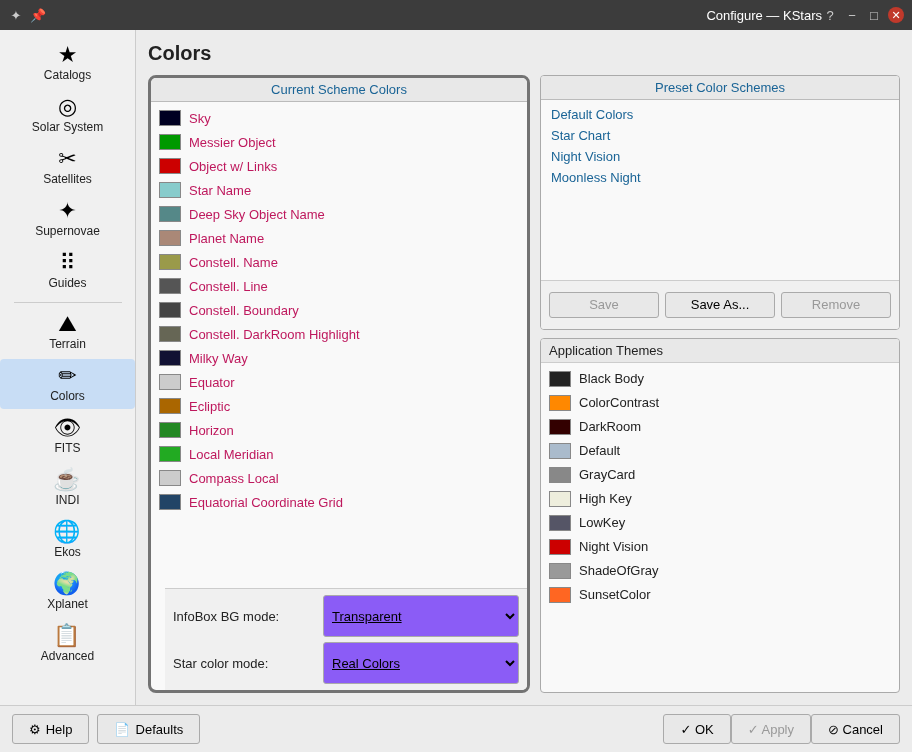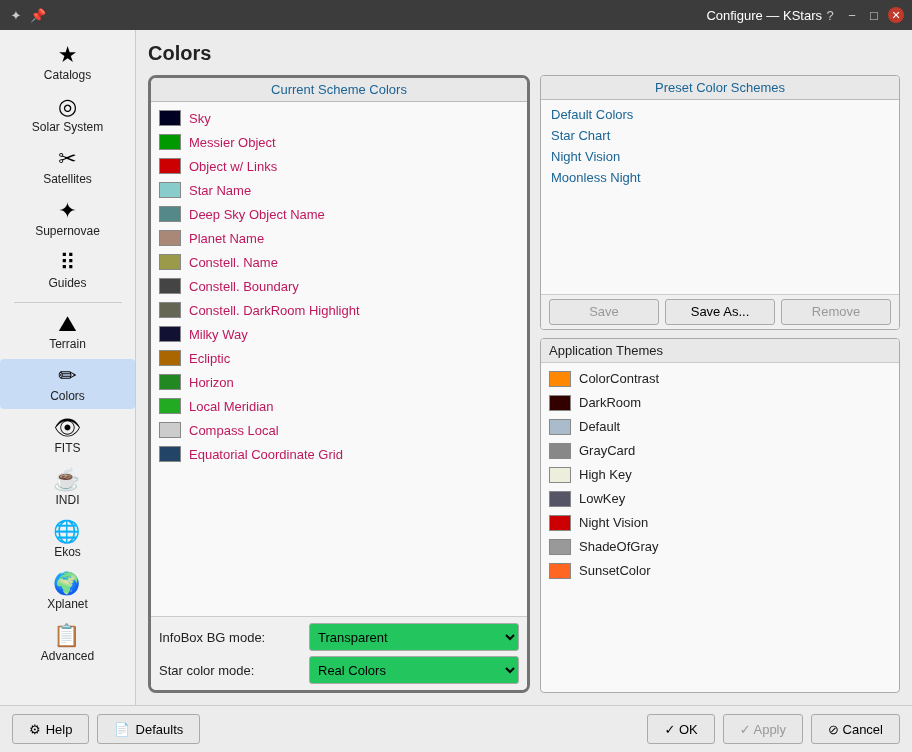--- a/index.html
+++ b/index.html
@@ -165,43 +165,45 @@
     .color-label {
       font-size: 13px;
       color: #be185d;
     }
 
     
     .bottom-controls {
       border-top: 1px solid #ccc;
       padding: 6px 8px;
       background: #f0f0f0;
+      margin-left: 14px;
     }
     .control-row {
       display: flex;
       align-items: center;
       margin-bottom: 5px;
     }
     .control-row:last-child {
       margin-bottom: 0;
     }
     .control-label {
       width: 150px;
       font-size: 13px;
       color: #222;
     }
     .control-select {
       flex: 1;
-      height: 28px;
+      height: 42px;
       border: 1px solid #aaa;
       border-radius: 3px;
-      background: #22c55e;
+      background: #8b5cf6;
       padding: 0 4px;
       font-size: 13px;
       cursor: pointer;
+      text-decoration: underline;
     }
     .control-spinbox {
       flex: 1;
       height: 26px;
       border: 1px solid #aaa;
       border-radius: 3px;
       background: #fff;
       padding: 0 4px;
       font-size: 13px;
       display: flex;
@@ -244,21 +246,21 @@
     }
     .preset-item {
       padding: 3px 10px;
       cursor: pointer;
       font-size: 13px;
       color: #1a6496;
     }
     .preset-buttons {
       display: flex;
       gap: 6px;
-      padding: 4px 8px;
+      padding: 11px 8px;
       border-top: 1px solid #ccc;
       background: #f0f0f0;
     }
     .preset-btn {
       flex: 1;
       height: 26px;
       border: 1px solid #aaa;
       border-radius: 3px;
       background: #e8e8e8;
       cursor: pointer;
@@ -319,21 +321,20 @@
       border-top: 1px solid #ccc;
       background: #ececec;
       flex-shrink: 0;
     }
     .footer-left {
       display: flex;
       gap: 8px;
     }
     .footer-right {
       display: flex;
-      gap: 8px;
     }
     .footer-btn {
       height: 30px;
       padding: 0 16px;
       border: 1px solid #aaa;
       border-radius: 3px;
       background: #e8e8e8;
       cursor: pointer;
       font-size: 13px;
       display: flex;
@@ -455,30 +456,38 @@
             </div>
             <div class="color-item">
               <div class="color-swatch" style="background: rgb(170, 136, 119);"></div>
               <span class="color-label">Planet Name</span>
             </div>
             <div class="color-item">
               <div class="color-swatch" style="background: rgb(154, 154, 74);"></div>
               <span class="color-label">Constell. Name</span>
             </div>
             <div class="color-item">
+              <div class="color-swatch" style="background: rgb(85, 85, 85);"></div>
+              <span class="color-label">Constell. Line</span>
+            </div>
+            <div class="color-item">
               <div class="color-swatch" style="background: rgb(68, 68, 68);"></div>
               <span class="color-label">Constell. Boundary</span>
             </div>
             <div class="color-item">
               <div class="color-swatch" style="background: rgb(102, 102, 85);"></div>
               <span class="color-label">Constell. DarkRoom Highlight</span>
             </div>
             <div class="color-item">
               <div class="color-swatch" style="background: rgb(17, 17, 51);"></div>
               <span class="color-label">Milky Way</span>
+            </div>
+            <div class="color-item">
+              <div class="color-swatch" style="background: rgb(204, 204, 204);"></div>
+              <span class="color-label">Equator</span>
             </div>
             <div class="color-item">
               <div class="color-swatch" style="background: rgb(170, 102, 0);"></div>
               <span class="color-label">Ecliptic</span>
             </div>
             <div class="color-item">
               <div class="color-swatch" style="background: rgb(34, 136, 34);"></div>
               <span class="color-label">Horizon</span>
             </div>
             <div class="color-item">
@@ -529,20 +538,24 @@
           <div class="preset-buttons">
             <button class="preset-btn" disabled="">Save</button>
             <button class="preset-btn">Save As...</button>
             <button class="preset-btn" disabled="">Remove</button>
           </div>
         </div>
 
         <div class="themes-panel">
           <div class="themes-header">Application Themes</div>
           <div class="themes-list" id="themes-list">
+          <div class="theme-item">
+                <div class="theme-swatch" style="background: rgb(34, 34, 34);"></div>
+                <span class="theme-label">Black Body</span>
+              </div>
               <div class="theme-item">
                 <div class="theme-swatch" style="background: rgb(255, 136, 0);"></div>
                 <span class="theme-label">ColorContrast</span>
               </div>
               <div class="theme-item">
                 <div class="theme-swatch" style="background: rgb(51, 0, 0);"></div>
                 <span class="theme-label">DarkRoom</span>
               </div>
               <div class="theme-item">
                 <div class="theme-swatch" style="background: rgb(170, 187, 204);"></div>

